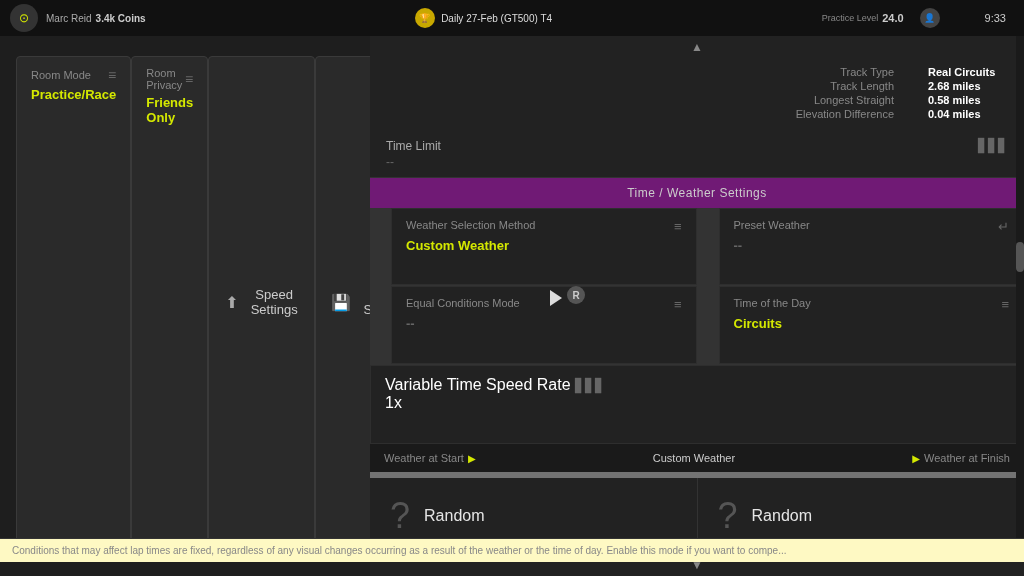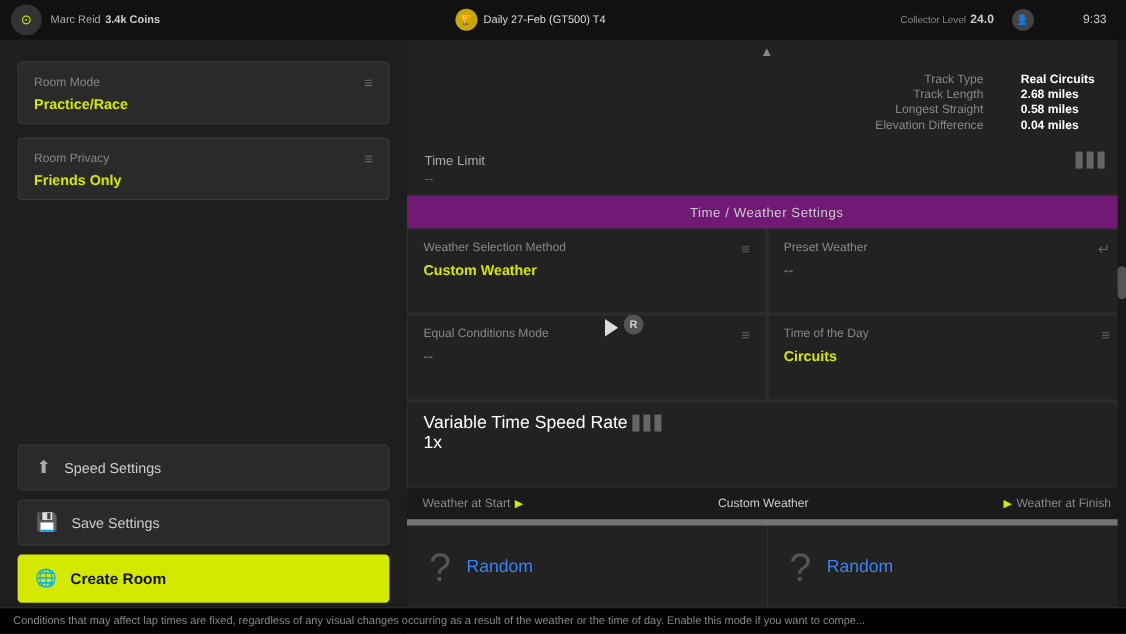--- a/index.html
+++ b/index.html
@@ -40,21 +40,21 @@
 
     
     .left-sidebar {
       position: absolute;
       top: 36px; left: 0;
       width: 370px;
       bottom: 0;
       background: #1e1e1e;
       padding: 20px 16px;
       display: flex;
-      flex-direction: column;
+      flex-direction: row;
     }
 
     .setting-box {
       background: #2a2a2a;
       border: 1px solid #3a3a3a;
       border-radius: 4px;
       padding: 10px 14px;
       margin-bottom: 12px;
     }
     .setting-box .label {
@@ -194,20 +194,21 @@
       grid-template-columns: 1fr 1fr;
       gap: 1px;
       background: #333;
       flex: 1;
     }
 
     .settings-cell {
       background: #222;
       padding: 10px 14px;
       border: 1px solid #2e2e2e;
+      margin-left: 21px;
     }
     .settings-cell .cell-label {
       font-size: 11px;
       color: #888;
       margin-bottom: 4px;
       display: flex;
       justify-content: space-between;
     }
     .settings-cell .cell-value {
       font-size: 13px;
@@ -272,29 +273,29 @@
       gap: 14px;
       cursor: pointer;
     }
     .weather-option .q-icon {
       font-size: 36px;
       color: #555;
       line-height: 1;
     }
     .weather-option .option-label {
       font-size: 16px;
-      color: #3b82f6;
+      color: #e5e5e5;
       font-weight: 500;
     }
 
     
     .bottom-bar {
       position: absolute;
-      bottom: 0; left: 0; right: 0;
-      background: #000000;
+      bottom: 14px; left: 0; right: 0;
+      background: #fef9c3;
       padding: 6px 12px;
       font-size: 10px;
       color: #888;
       border-top: 1px solid #333;
     }
 
     
     .scrollbar-track {
       position: absolute;
       right: 0; top: 36px; bottom: 24px;
@@ -344,21 +345,21 @@
     <span>Marc Reid</span>
     <span class="value">3.4k Coins</span>
   </div>
   <div style="flex:1;display:flex;align-items:center;justify-content:center;">
     <div class="top-bar-section">
       <span style="background:#c8a800;width:20px;height:20px;border-radius:50%;display:inline-flex;align-items:center;justify-content:center;margin-right:6px;font-size:9px;">🏆</span>
       <span style="color:#ddd;font-size:10px;">Daily 27-Feb (GT500) T4</span>
     </div>
   </div>
   <div class="top-bar-section">
-    <span style="color:#888;font-size:9px;">Collector Level</span>
+    <span style="color:#888;font-size:9px;">Practice Level</span>
     <span class="value" style="font-size:11px;color:#ccc;">24.0</span>
   </div>
   <div class="top-bar-section">
     <span style="background:#444;width:20px;height:20px;border-radius:50%;display:inline-flex;align-items:center;justify-content:center;margin-right:4px;font-size:9px;">👤</span>
     <span style="color:#ccc;font-size:11px;margin-left:41px;">9:33</span>
   </div>
 </div>
 
 <div class="left-sidebar">
   <div class="setting-box">

